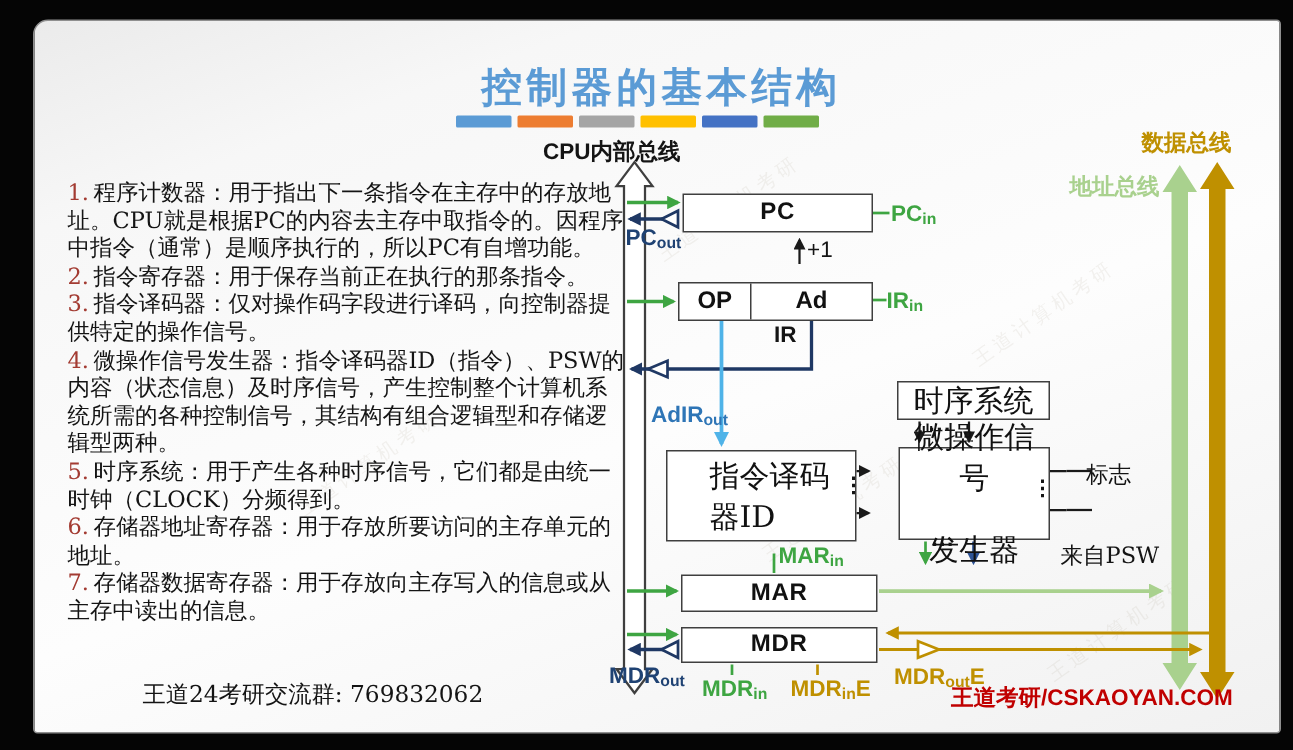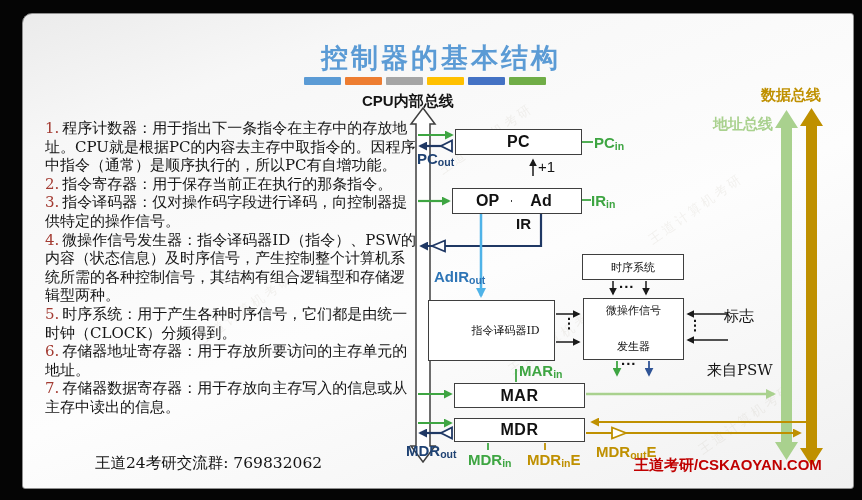--- a/index.html
+++ b/index.html
@@ -12,23 +12,23 @@
          font-family:"DejaVu Serif",serif;font-weight:bold;font-size:27px;letter-spacing:3px;}
   .bars{position:absolute;left:304px;top:77px;display:flex;gap:4px;}
   .bars span{display:block;width:37px;height:7.5px;border-radius:1px;}
   .notes{position:absolute;left:45px;top:119px;width:374px;
          font-family:"DejaVu Serif",serif;font-size:15px;line-height:18.6px;color:#141414;}
   .notes p{margin:0;}
   .notes .num{color:#A33B32;margin-right:3px;}
   .box{position:absolute;background:#fff;border:1.6px solid #3f3f3f;box-sizing:border-box;
        display:flex;align-items:center;justify-content:center;color:#111;}
   .box.latin{font-size:16px;font-weight:600;letter-spacing:.5px;}
-  .box.cjk{font-family:"DejaVu Serif",serif;font-size:11px;}
+  .box.cjk{font-family:"DejaVu Serif",serif;font-size:20px;margin-left:16px;}
   #pc-box{left:455px;top:129px;width:127px;height:26px;}
-  #ir-box{left:452px;top:188px;width:130px;height:26px;padding:11px;}
+  #ir-box{left:452px;top:188px;width:130px;height:26px;padding:0;}
   #ir-box .cell{display:flex;align-items:center;justify-content:center;height:100%;
                 font-size:16px;font-weight:600;}
   #ir-op{width:47px;border-right:1.6px solid #3f3f3f;}
   #ir-ad{flex:1;}
   #timing-box{left:582px;top:254px;width:102px;height:26px;}
   #decoder-box{left:428px;top:300px;width:127px;height:61px;padding-left:28px;}
   #generator-box{left:583px;top:298px;width:101px;height:62px;flex-direction:column;
                  line-height:1.35;text-align:center;gap:21px;}
   #mar-box{left:454px;top:383px;width:131px;height:25px;}
   #mdr-box{left:454px;top:418px;width:131px;height:24px;}

